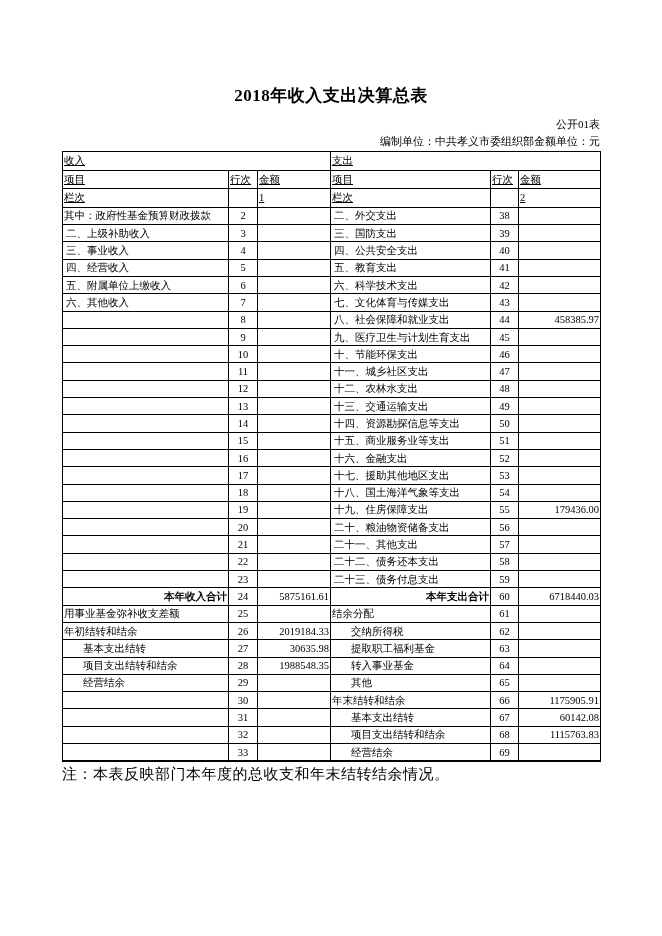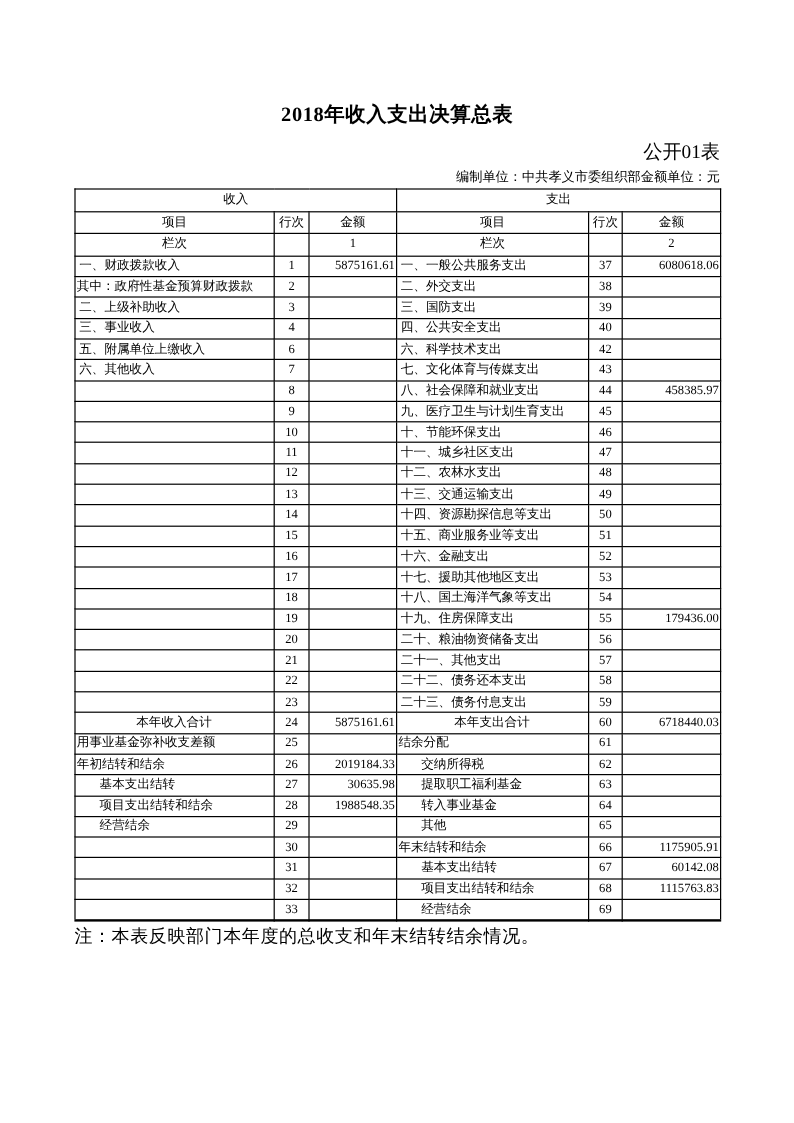--- a/index.html
+++ b/index.html
@@ -11,21 +11,21 @@
   .page {
     box-sizing: border-box;
     width: 662px; height: 740px;
     padding: 84px 62px 0 62px;
     background: #ffffff;
   }
   .title {
     font-size: 17px; font-weight: bold;
     text-align: center; letter-spacing: 0.5px;
   }
-  .table-code { text-align: right; font-size: 16px; margin-top: 10px; }
+  .table-code { text-align: right; font-size: 11px; margin-top: 10px; }
   .meta-row {
     display: flex; justify-content: flex-end;
     font-size: 11px; margin: 2px 0 2px 0;
   }
   table.budget {
     width: 538px;
     border-collapse: collapse;
     table-layout: fixed;
     border: 1px solid #000;
     border-bottom: 2px solid #000;
@@ -34,26 +34,26 @@
     border: 1px solid #000;
     font-size: 10.5px;
     font-weight: normal;
     height: 16.3px;
     padding: 0 1px;
     line-height: 1.05;
     white-space: nowrap;
     overflow: hidden;
     vertical-align: middle;
   }
-  table.budget thead th { height: 17.6px; text-align: center; }
+  table.budget thead th { height: 17.6px; text-align: left; text-decoration: underline; }
   td.item { text-align: left; }
   td.item.ind0 { padding-left: 3px; }
   td.item.ind1 { }
   td.item.ind2 { padding-left: 20px; }
-  td.item.total { text-align: center; font-weight: normal; padding-left: 0; margin-left: 36px; }
+  td.item.total { text-align: right; font-weight: bold; padding-left: 0; margin-left: 36px; }
   td.rowno { text-align: center; }
   td.amount { text-align: right; padding-right: 4px; }
   .note { font-size: 15px; margin-top: 3px; letter-spacing: 0.5px; }
 </style>
 </head>
 <body>
 
 <div class="page">
   <div class="title">2018年收入支出决算总表</div>
   <div class="table-code">公开01表</div>
@@ -88,28 +88,20 @@
         <th>栏次</th>
         <th></th>
         <th>1</th>
         <th>栏次</th>
         <th></th>
         <th>2</th>
       </tr>
     </thead>
     <tbody id="table-body">
         <tr>
-          <td class="item ind0">一、财政拨款收入</td>
-          <td class="rowno">1</td>
-          <td class="amount">5875161.61</td>
-          <td class="item ind0">一、一般公共服务支出</td>
-          <td class="rowno">37</td>
-          <td class="amount">6080618.06</td>
-        </tr>
-        <tr>
           <td class="item ind1">其中：政府性基金预算财政拨款</td>
           <td class="rowno">2</td>
           <td class="amount"></td>
           <td class="item ind0">二、外交支出</td>
           <td class="rowno">38</td>
           <td class="amount"></td>
         </tr>
         <tr>
           <td class="item ind0">二、上级补助收入</td>
           <td class="rowno">3</td>
@@ -117,20 +109,28 @@
           <td class="item ind0">三、国防支出</td>
           <td class="rowno">39</td>
           <td class="amount"></td>
         </tr>
         <tr>
           <td class="item ind0">三、事业收入</td>
           <td class="rowno">4</td>
           <td class="amount"></td>
           <td class="item ind0">四、公共安全支出</td>
           <td class="rowno">40</td>
+          <td class="amount"></td>
+        </tr>
+        <tr>
+          <td class="item ind0">四、经营收入</td>
+          <td class="rowno">5</td>
+          <td class="amount"></td>
+          <td class="item ind0">五、教育支出</td>
+          <td class="rowno">41</td>
           <td class="amount"></td>
         </tr>
         <tr>
           <td class="item ind0">五、附属单位上缴收入</td>
           <td class="rowno">6</td>
           <td class="amount"></td>
           <td class="item ind0">六、科学技术支出</td>
           <td class="rowno">42</td>
           <td class="amount"></td>
         </tr>

